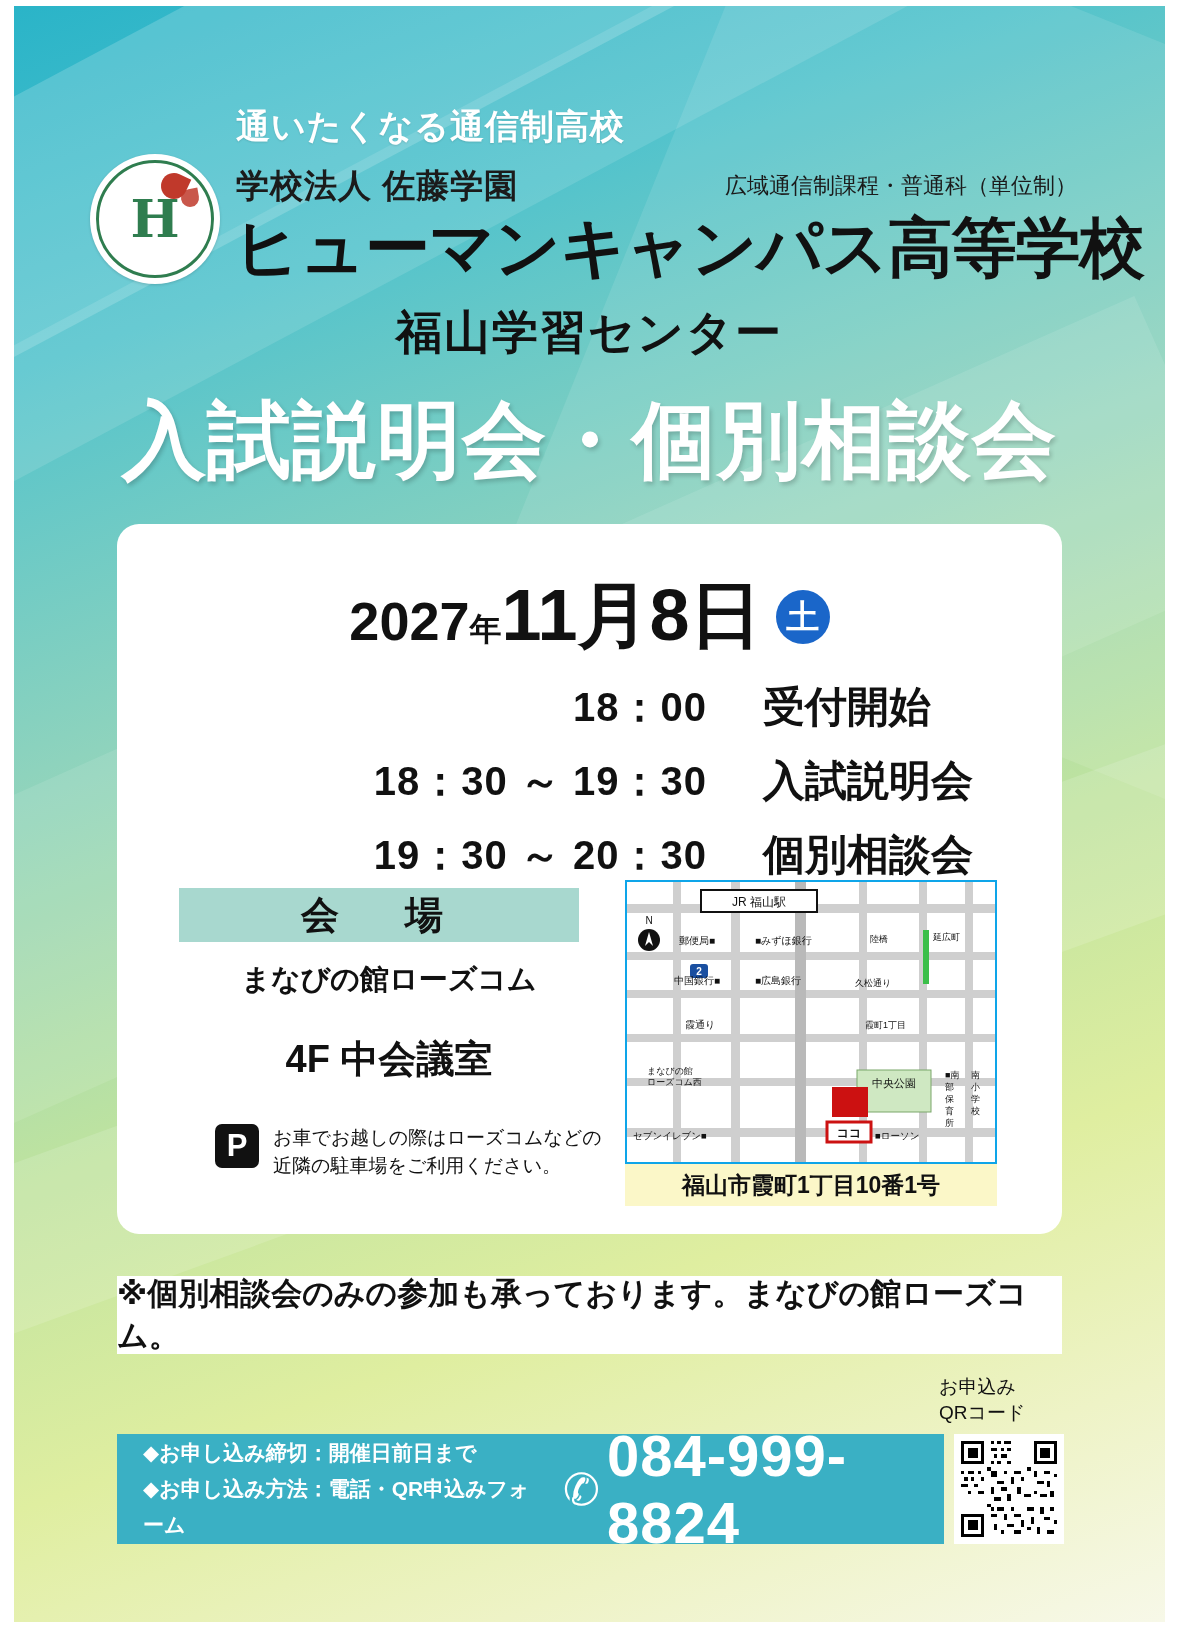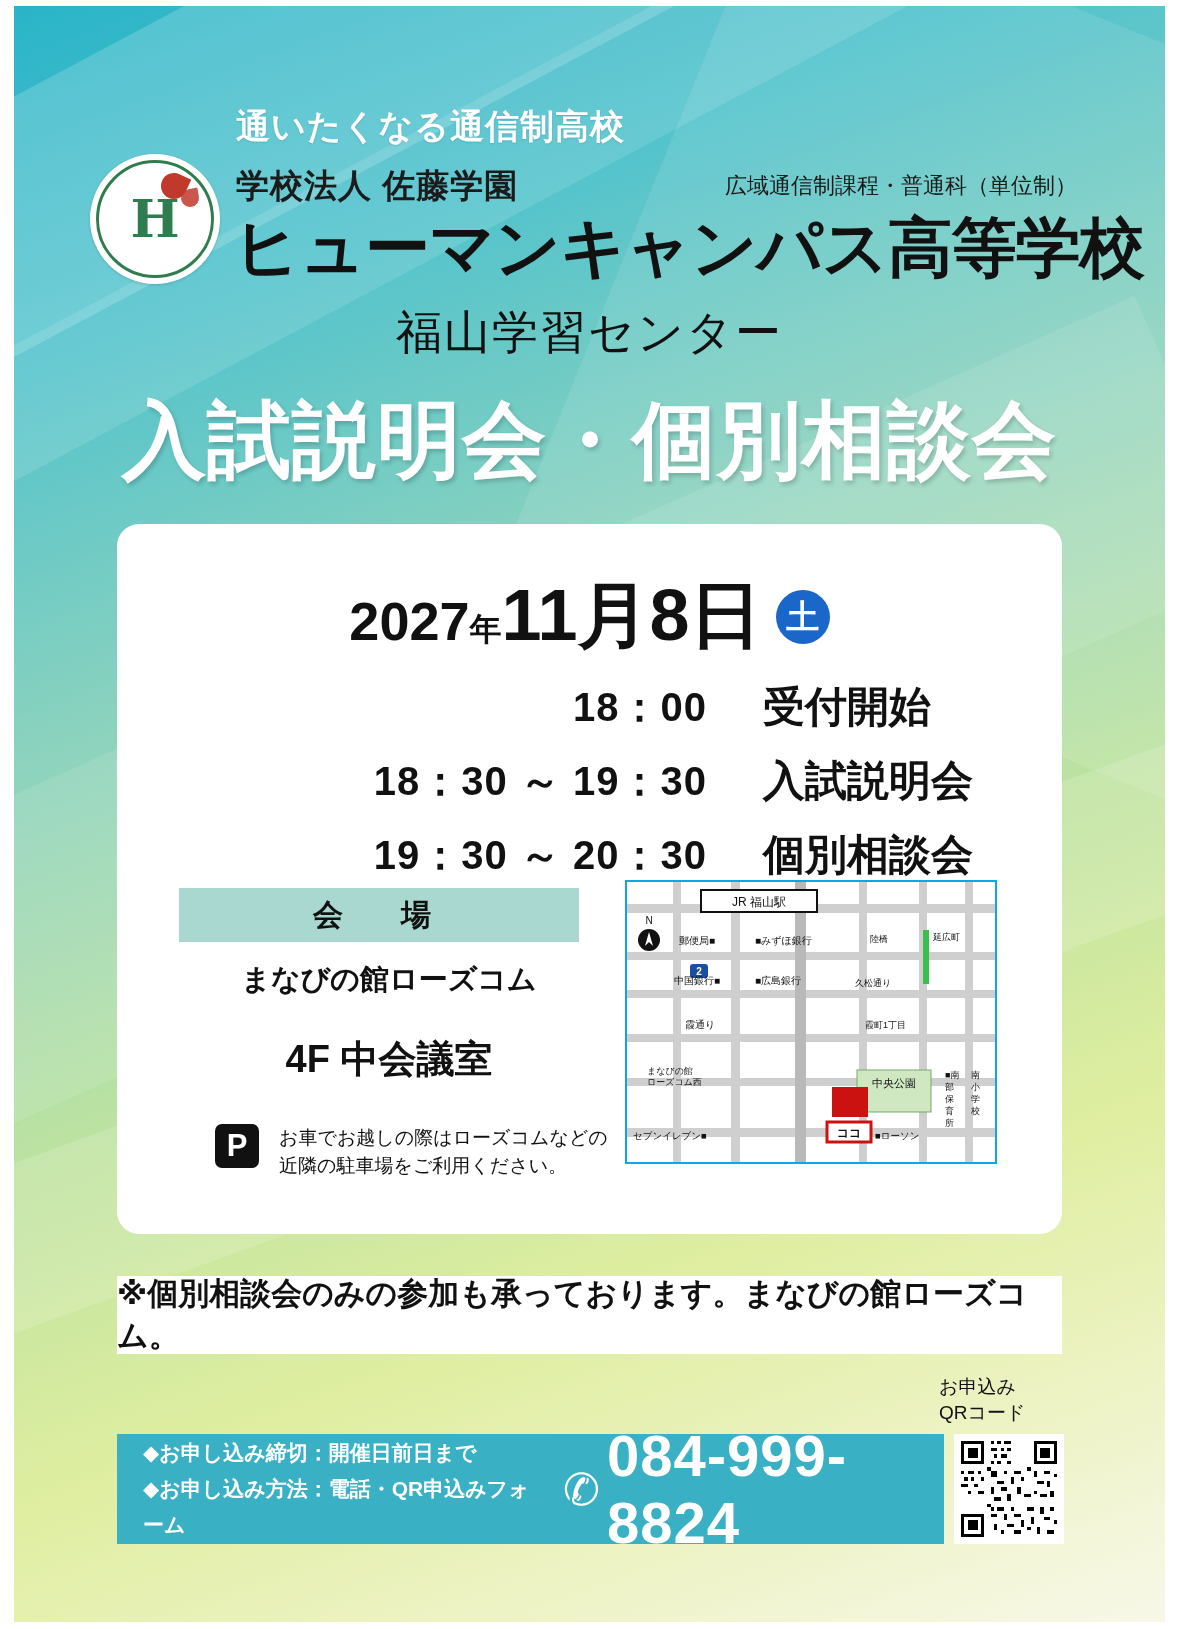--- a/index.html
+++ b/index.html
@@ -57,21 +57,21 @@
     position:absolute;right:88px;top:165px;
     font-size:22px;color:#1b1b1b;letter-spacing:0px;
   }
   .schoolname{
     position:absolute;left:220px;top:198px;
     font-size:65px;font-weight:bold;color:#111111;letter-spacing:-1px;
     white-space:nowrap;
   }
   .center-name{
     position:absolute;left:0;right:0;top:296px;text-align:center;
-    font-size:46px;font-weight:normal;color:#111111;letter-spacing:2px;
+    font-size:46px;font-weight:bold;color:#111111;letter-spacing:2px;
   }
   .maintitle{
     position:absolute;left:0;right:0;top:378px;text-align:center;
     font-size:84px;font-weight:bold;color:#ffffff;letter-spacing:1px;
     text-shadow:2px 3px 4px rgba(0,0,0,0.18);
   }
 
   .card{
     position:absolute;left:103px;top:518px;width:945px;height:710px;
     background:#ffffff;border-radius:22px;
@@ -87,39 +87,39 @@
     background:#1a66c9;color:#fff;font-size:33px;font-weight:bold;
     line-height:54px;text-align:center;vertical-align:12px;margin-left:14px;
   }
   .times{position:absolute;left:150px;top:140px;width:780px;margin-top:15px;}
   .trow{display:flex;align-items:center;margin-bottom:18px;}
   .tcol{width:440px;text-align:right;font-size:40px;font-weight:bold;color:#111;letter-spacing:1px;}
   .tlabel{margin-left:56px;font-size:42px;font-weight:bold;color:#111;}
 
   .venue-head{
     position:absolute;left:62px;top:364px;width:400px;height:54px;
-    background:#a8d8cf;color:#111;font-size:30px;font-weight:bold;
+    background:#a8d8cf;color:#111;font-size:38px;font-weight:bold;
     display:flex;align-items:center;justify-content:center;letter-spacing:14px;
   }
   .venue-name{
     position:absolute;left:62px;top:436px;width:420px;text-align:center;
     font-size:29px;font-weight:bold;color:#111;
   }
   .venue-room{
     position:absolute;left:62px;top:510px;width:420px;text-align:center;
     font-size:38px;font-weight:bold;color:#111;
   }
   .park{
     position:absolute;left:98px;top:600px;width:420px;display:flex;align-items:flex-start;
   }
   .park-icon{
     width:44px;height:44px;border-radius:7px;background:#111;color:#fff;
     font-size:31px;font-weight:bold;line-height:44px;text-align:center;flex:none;
   }
-  .park-text{margin-left:20px;font-size:19px;color:#111;line-height:1.45;}
+  .park-text{margin-left:14px;font-size:19px;color:#111;line-height:1.45;}
 
   .map{
     position:absolute;left:508px;top:356px;width:368px;height:280px;
     background:#ffffff;border:2px solid #0ea5e9;overflow:hidden;
   }
   .maproads{position:absolute;inset:0;}
   .addr{
     position:absolute;left:508px;top:640px;width:372px;height:42px;
     background:#fbf7c8;color:#111;font-size:23px;font-weight:bold;
     display:flex;align-items:center;justify-content:center;
@@ -262,20 +262,21 @@
         <text x="318" y="208" font-size="9" fill="#111" font-family="Liberation Sans, sans-serif">部</text>
         <text x="318" y="220" font-size="9" fill="#111" font-family="Liberation Sans, sans-serif">保</text>
         <text x="318" y="232" font-size="9" fill="#111" font-family="Liberation Sans, sans-serif">育</text>
         <text x="318" y="244" font-size="9" fill="#111" font-family="Liberation Sans, sans-serif">所</text>
         <text x="344" y="196" font-size="9" fill="#111" font-family="Liberation Sans, sans-serif">南</text>
         <text x="344" y="208" font-size="9" fill="#111" font-family="Liberation Sans, sans-serif">小</text>
         <text x="344" y="220" font-size="9" fill="#111" font-family="Liberation Sans, sans-serif">学</text>
         <text x="344" y="232" font-size="9" fill="#111" font-family="Liberation Sans, sans-serif">校</text>
       </svg>
     </div>
+    <div class="addr">福山市霞町1丁目10番1号</div>
   </div>
 
   <div class="notice">※個別相談会のみの参加も承っております。まなびの館ローズコム。</div>
 
   <div class="qrlabel" style="white-space:pre-line">お申込み
 QRコード</div>
 
   <div class="footer">
     <div class="f-left">
       <div>◆お申し込み締切：開催日前日まで</div>

